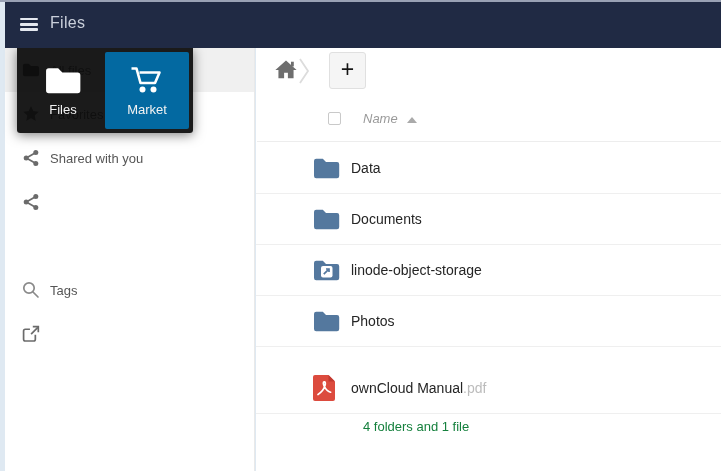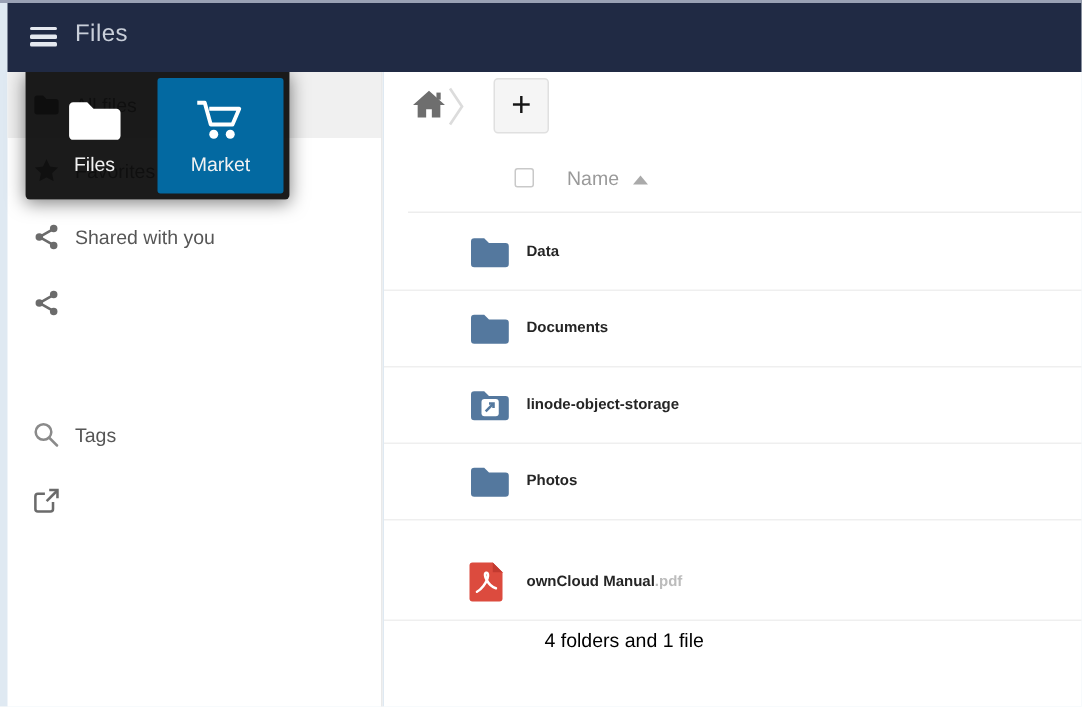--- a/index.html
+++ b/index.html
@@ -25,31 +25,31 @@
   .side-item .s-label { position:absolute; left:45px; top:50%; transform:translateY(-50%); font-size:13px; color:#565656; white-space:nowrap; }
   
   .main { position:absolute; left:256px; top:48px; right:0; bottom:0; background:#fff; z-index:5; }
   .home-btn { position:absolute; left:17px; top:9px; width:26px; height:26px; cursor:pointer; }
   .crumb-sep { position:absolute; left:42px; top:5px; }
   .new-btn {
     position:absolute; left:73px; top:4px; width:37px; height:37px;
     background:#f5f5f5; border:1px solid #e0e0e0; border-radius:3px;
     font-size:23px; line-height:33px; text-align:center; color:#151515; cursor:pointer;
   }
-  .table-header { position:absolute; top:48px; left:16px; right:0; height:46px; border-bottom:1px solid #ededed; }
+  .table-header { position:absolute; top:48px; left:1px; right:0; height:46px; border-bottom:1px solid #ededed;font-style:italic; }
   .select-all { position:absolute; left:71px; top:16px; width:13px; height:13px; border:1px solid #c9c9c9; border-radius:2px; background:#fff; cursor:pointer; }
   .col-name { position:absolute; left:106px; top:15px; font-size:13px; color:#9a9a9a; cursor:pointer; }
   .sort-caret { position:absolute; left:150px; top:21px; width:0; height:0;
     border-left:5px solid transparent; border-right:5px solid transparent; border-bottom:6px solid #aaaaaa; }
   .file-row { position:absolute; left:0; right:0; height:51px; border-bottom:1px solid #efefef; cursor:pointer; }
   .file-row .f-icon { position:absolute; left:57px; top:50%; transform:translateY(-50%); width:27px; height:23px; }
   .file-row .f-icon.pdf { width:25px; height:28px; left:56px; }
-  .file-row .f-name { position:absolute; left:95px; top:50%; transform:translateY(-50%); font-size:10px; color:#252525; white-space:nowrap;font-weight:bold; }
+  .file-row .f-name { position:absolute; left:95px; top:50%; transform:translateY(-50%); font-size:14px; color:#252525; white-space:nowrap; }
   .file-row .f-suffix { color:#bcbcbc; }
-  .summary { position:absolute; left:107px; top:371px; font-size:13px; color:#000000; }
+  .summary { position:absolute; left:107px; top:371px; font-size:13px; color:#15803d; }
   
   .popover {
     position:absolute; left:17px; top:48px; width:176px; height:85px;
     background:rgba(10,10,10,0.93); border-radius:0 0 3px 3px;
     box-shadow:0 2px 12px rgba(0,0,0,0.5);
     display:flex; padding:4px; z-index:40;
   }
   .menu-tile {
     width:84px; height:77px; display:flex; flex-direction:column;
     align-items:center; justify-content:center; cursor:pointer; border-radius:2px;

